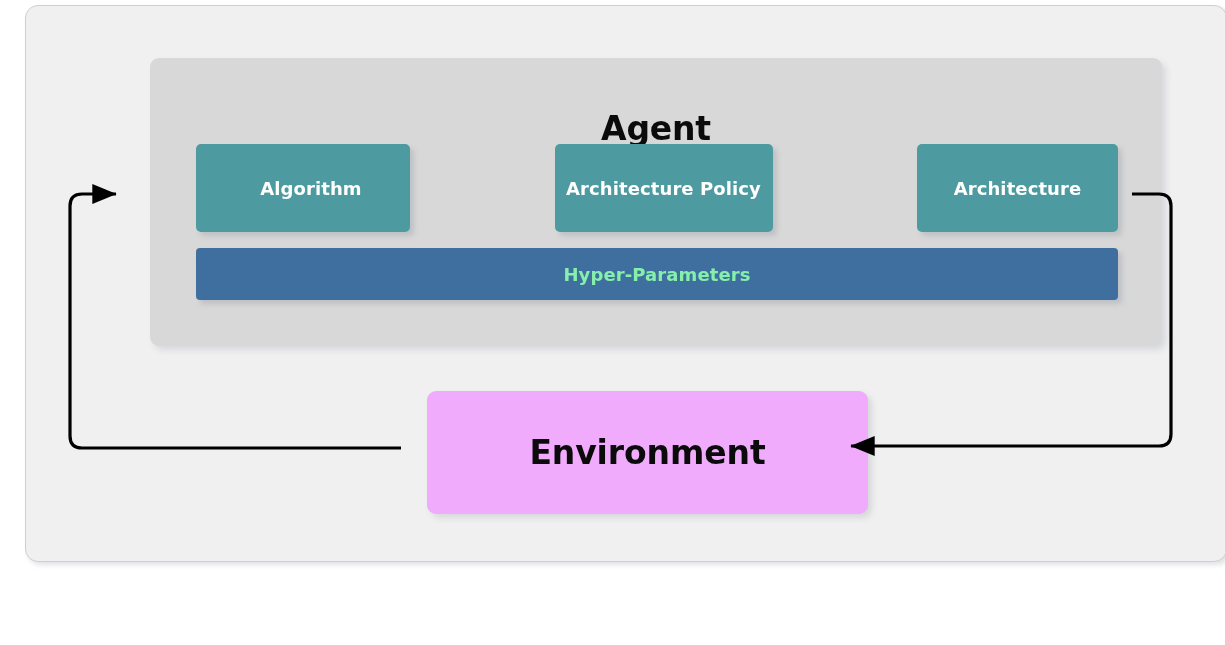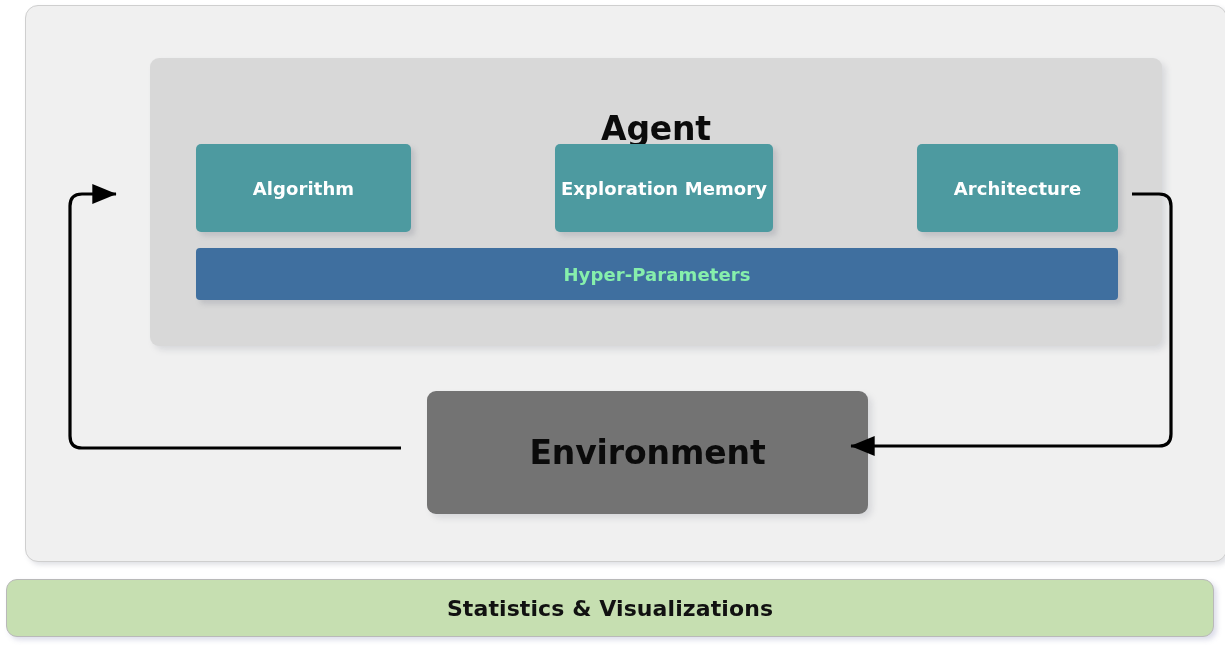--- a/index.html
+++ b/index.html
@@ -71,21 +71,21 @@
   .component-card {
     flex: 0 0 auto;
     height: 88px;
     background: #4d9aa0;
     border-radius: 5px;
     box-shadow: 4px 4px 5px rgba(120,125,140,0.25);
     display: flex;
     align-items: center;
     justify-content: center;
   }
-  .component-card.w1 { width: 215px; }
+  .component-card.w1 { width: 198px; padding-left: 16px; }
   .component-card.w2 { width: 218px; }
   .component-card.w3 { width: 201px; }
   .component-card.w4 { width: 215px; }
   .component-label {
     font-size: 18px;
     font-weight: bold;
     color: #ffffff;
     letter-spacing: 0.1px;
     text-align: center;
   }
@@ -111,21 +111,21 @@
     letter-spacing: 0.1px;
   }
 
   
   .environment-box {
     position: absolute;
     left: 401px;
     top: 385px;
     width: 441px;
     height: 123px;
-    background: #737373;
+    background: #f0abfc;
     border-radius: 9px;
     box-shadow: 4px 4px 6px rgba(120,125,140,0.20);
     display: flex;
     align-items: center;
     justify-content: center;
   }
   .environment-label {
     font-size: 33px;
     font-weight: bold;
     color: #0b0b0b;
@@ -173,21 +173,21 @@
   <div class="outer-panel">
 
     <div class="agent-box">
       <div class="agent-title">Agent</div>
 
       <div class="component-row">
         <div class="component-card w1">
           <span class="component-label">Algorithm</span>
         </div>
         <div class="component-card w2">
-          <span class="component-label">Exploration Memory</span>
+          <span class="component-label">Architecture Policy</span>
         </div>
         <div class="component-card w3">
           <span class="component-label">Architecture</span>
         </div>
       </div>
 
       <div class="hyper-bar">
         <span class="hyper-label">Hyper-Parameters</span>
       </div>
     </div>
@@ -202,17 +202,14 @@
       <marker id="head-left" markerWidth="9" markerHeight="9" refX="7.4" refY="3.4" orient="auto" markerUnits="strokeWidth">
         <path d="M0,0.3 L0,6.5 L7.6,3.4 z" fill="#000000"></path>
       </marker>
     </defs>
 
     <path d="M 1132 194 L 1159 194 Q 1171 194 1171 206 L 1171 434 Q 1171 446 1159 446 L 851 446" fill="none" stroke="#000000" stroke-width="3.2" marker-end="url(#head-left)"></path>
 
     <path d="M 401 448 L 82 448 Q 70 448 70 436 L 70 206 Q 70 194 82 194 L 116 194" fill="none" stroke="#000000" stroke-width="3.2" marker-end="url(#head-left)"></path>
   </svg>
 
-  <div class="stats-bar">
-    <span class="stats-label">Statistics &amp; Visualizations</span>
-  </div>
 
 </div>
 
 </body></html>

